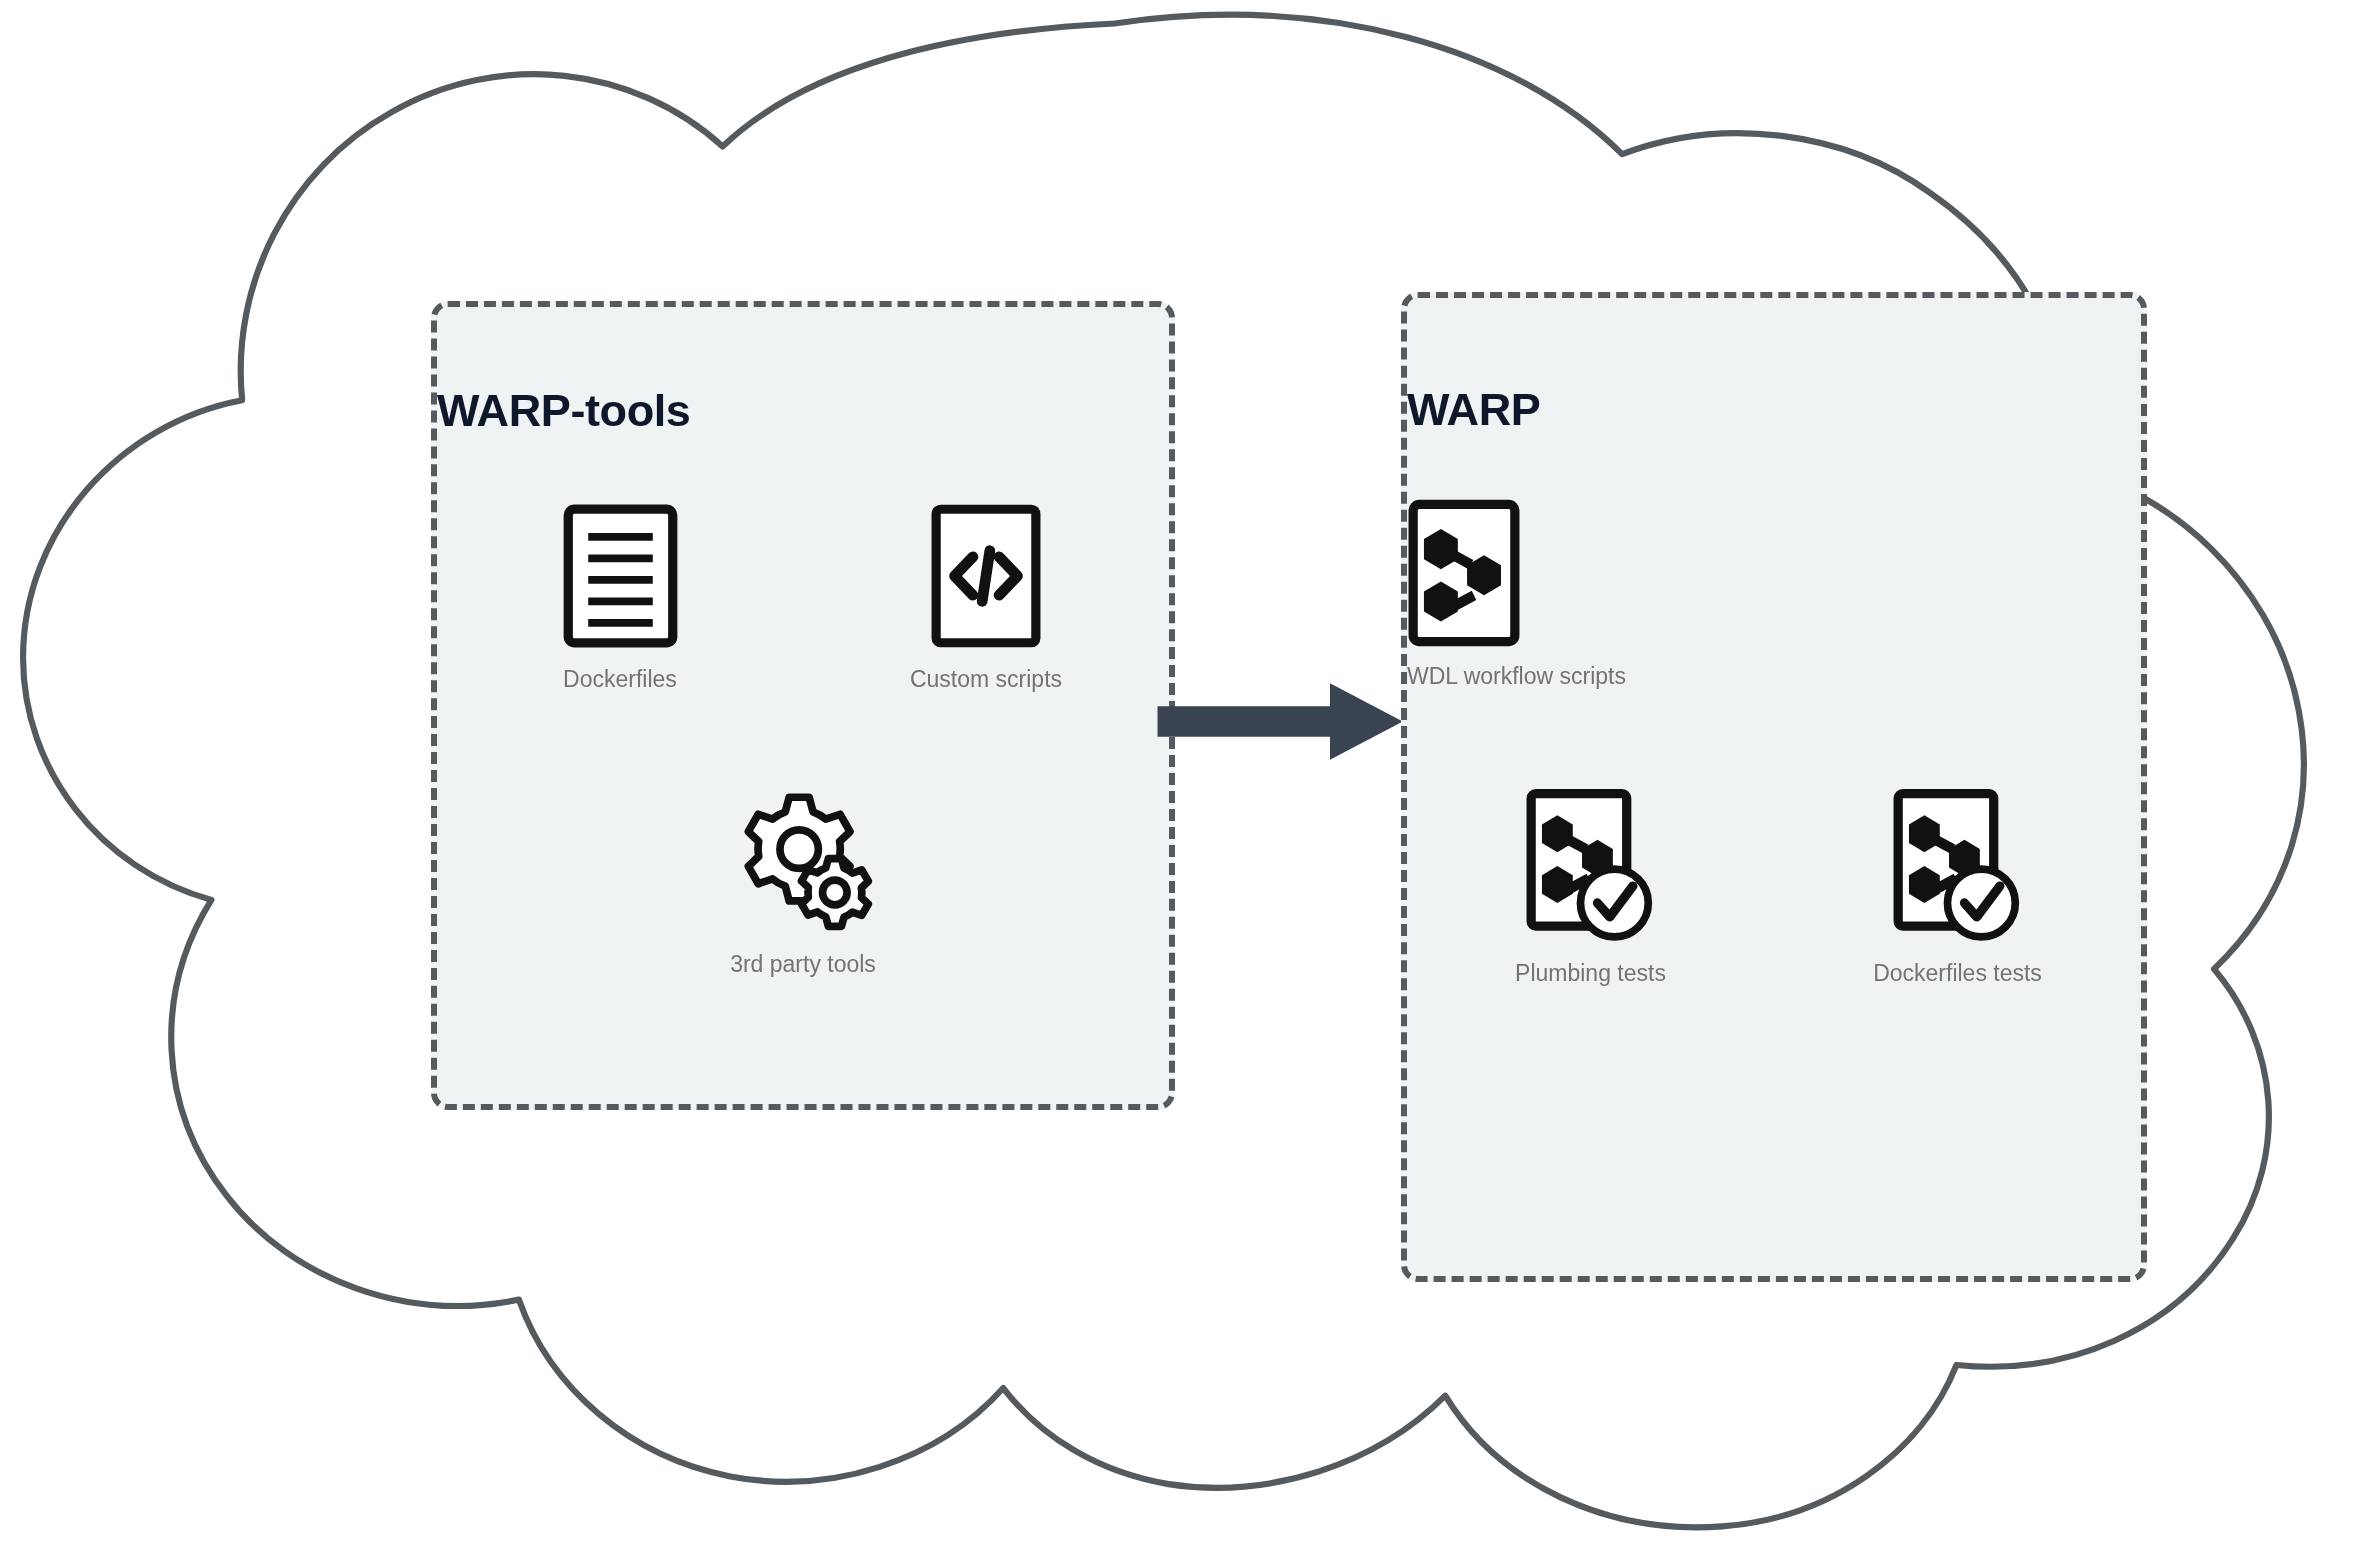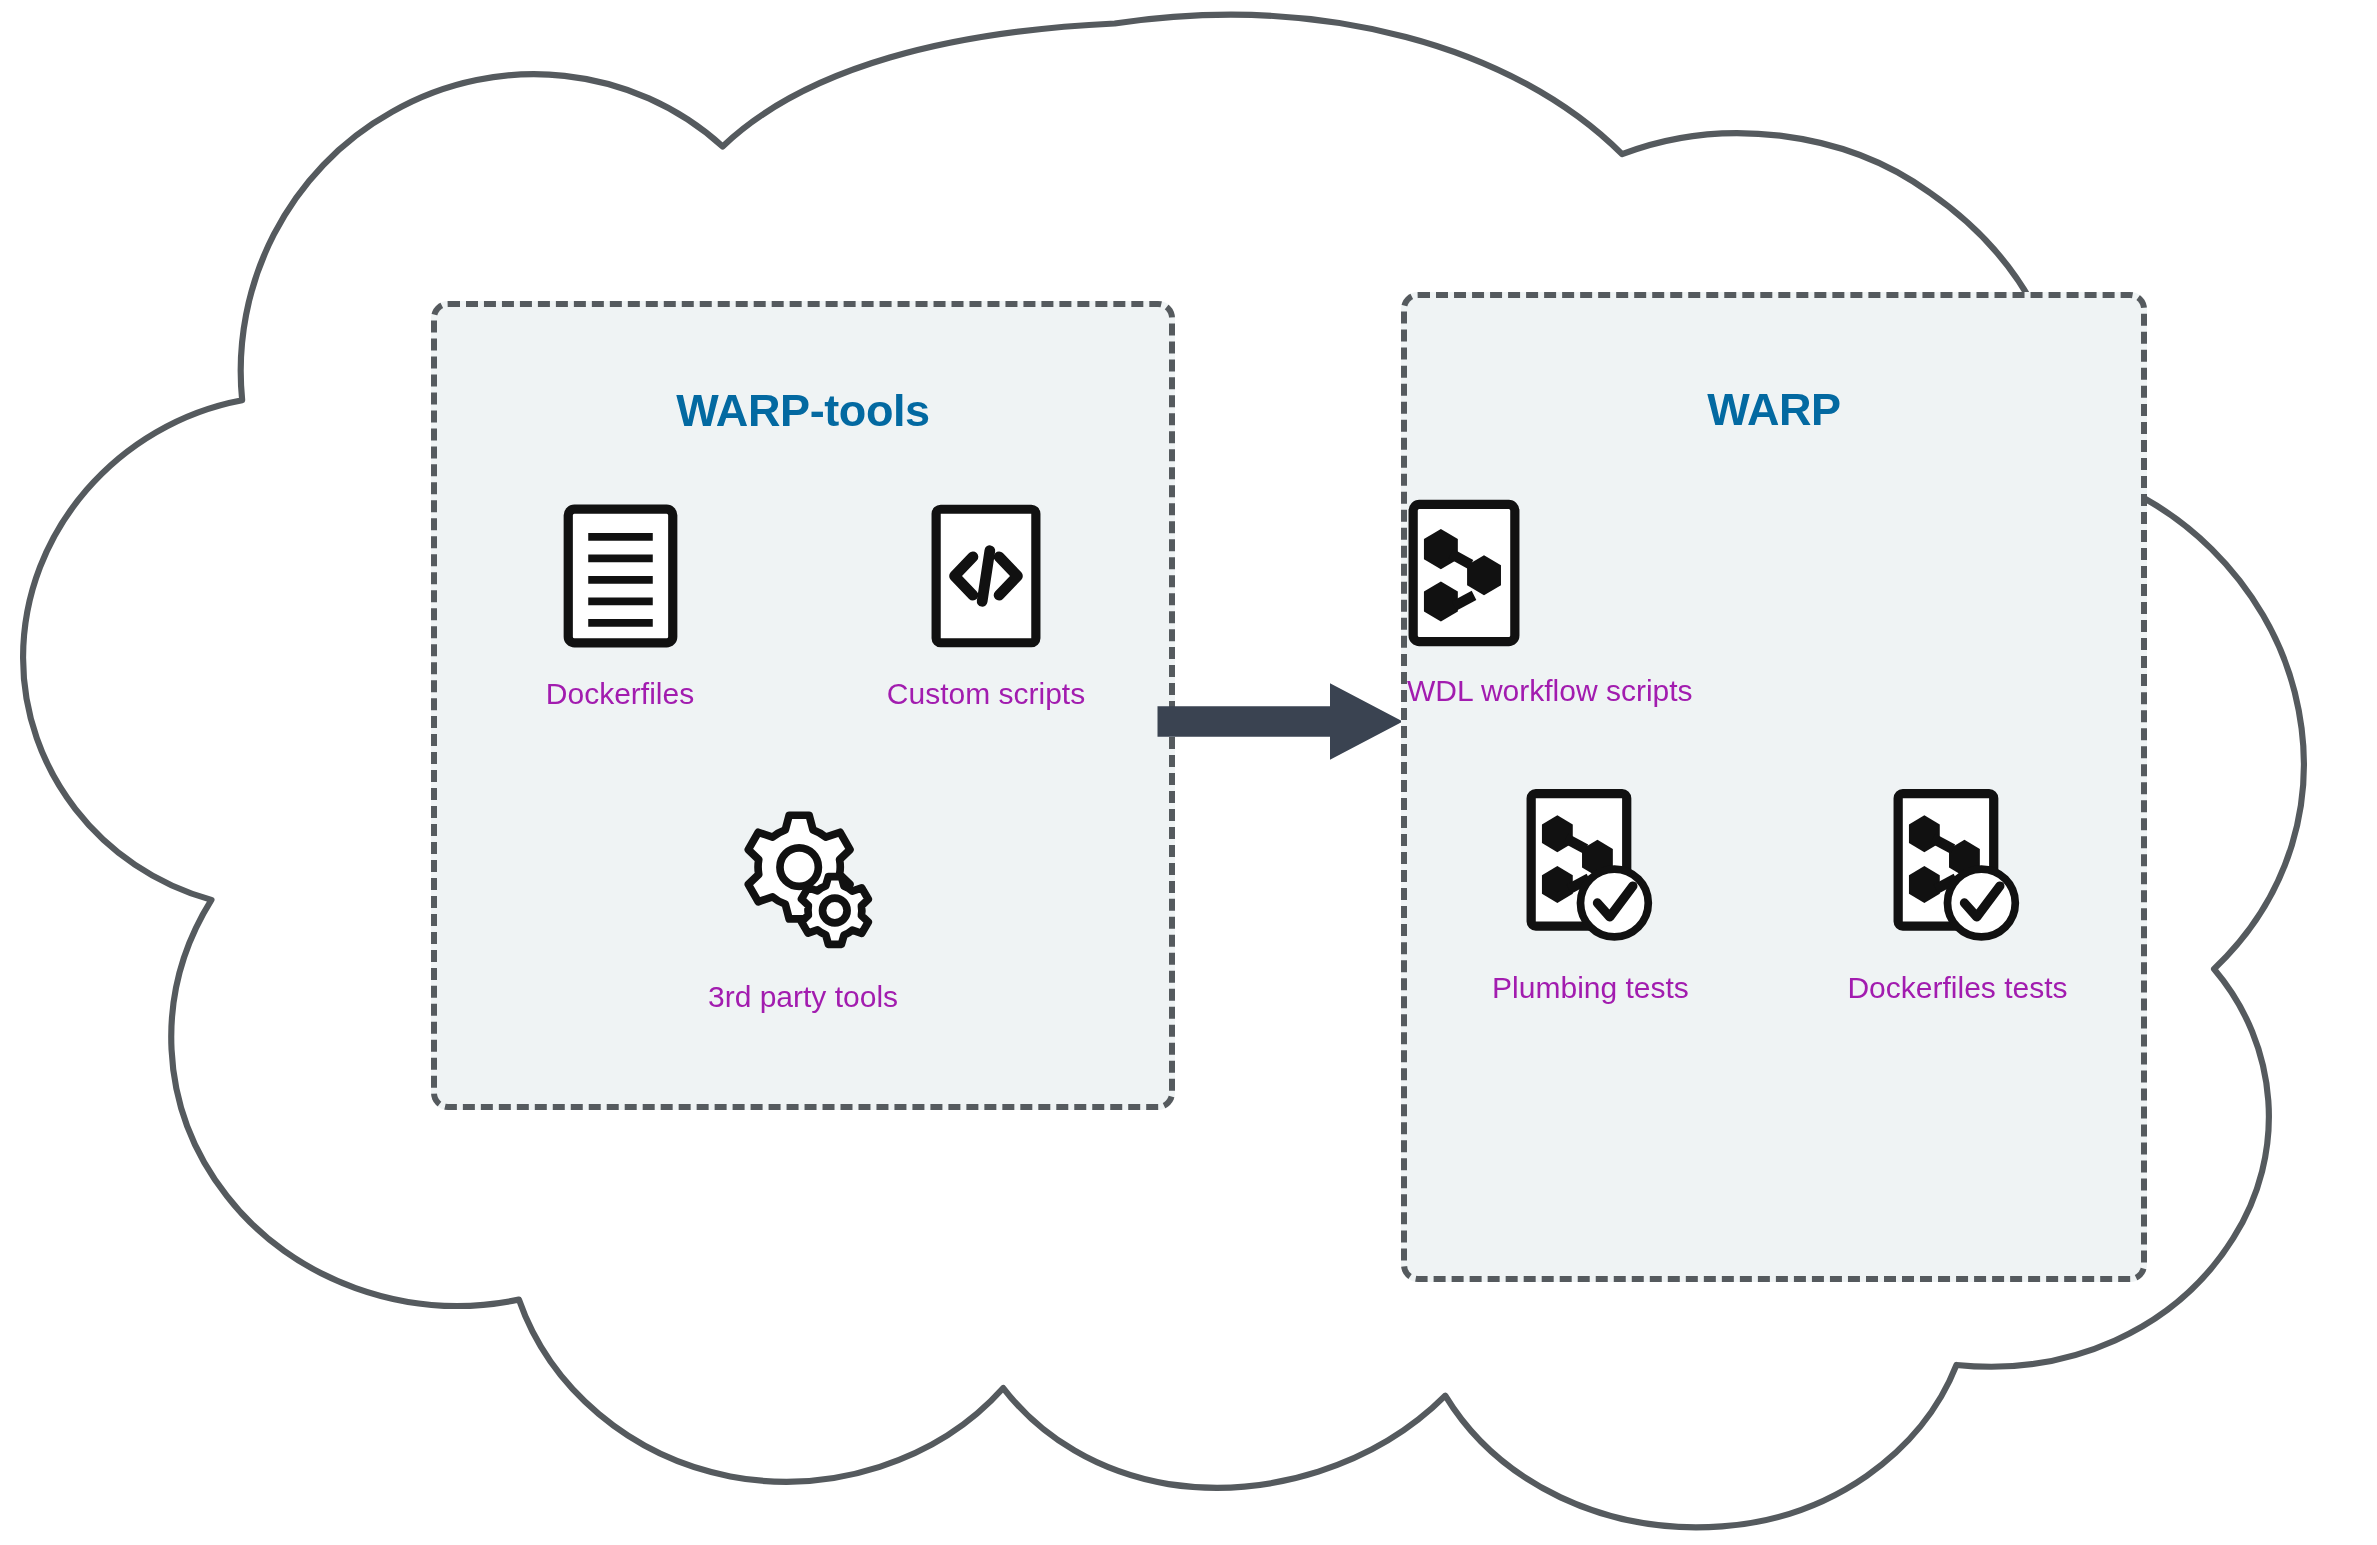--- a/index.html
+++ b/index.html
@@ -48,24 +48,24 @@
     left: 1401px;
     top: 292px;
     width: 746px;
     height: 990px;
   }
 
   .box-title {
     position: absolute;
     left: 0;
     width: 100%;
-    text-align: center;
+    text-align: left;
     font-size: 45px;
     font-weight: bold;
-    color: #0369a1;
+    color: #0f172a;
     letter-spacing: -0.4px;
   }
   #box-warp-tools .box-title { top: 78px; }
   #box-warp .box-title { top: 86px; }
 
   .items-grid {
     position: absolute;
     left: 0;
     width: 100%;
     display: flex;
@@ -81,23 +81,23 @@
   }
 
   .item-icon {
     height: 154px;
     display: flex;
     align-items: center;
     justify-content: center;
   }
 
   .item-label {
-    margin-top: 24px;
-    font-size: 30px;
-    color: #a21caf;
+    margin-top: 13px;
+    font-size: 23px;
+    color: #737373;
     text-align: center;
     white-space: nowrap;
   }
 
   
   #warp-tools-grid {
     top: 192px;
     row-gap: 91px;
   }
 

